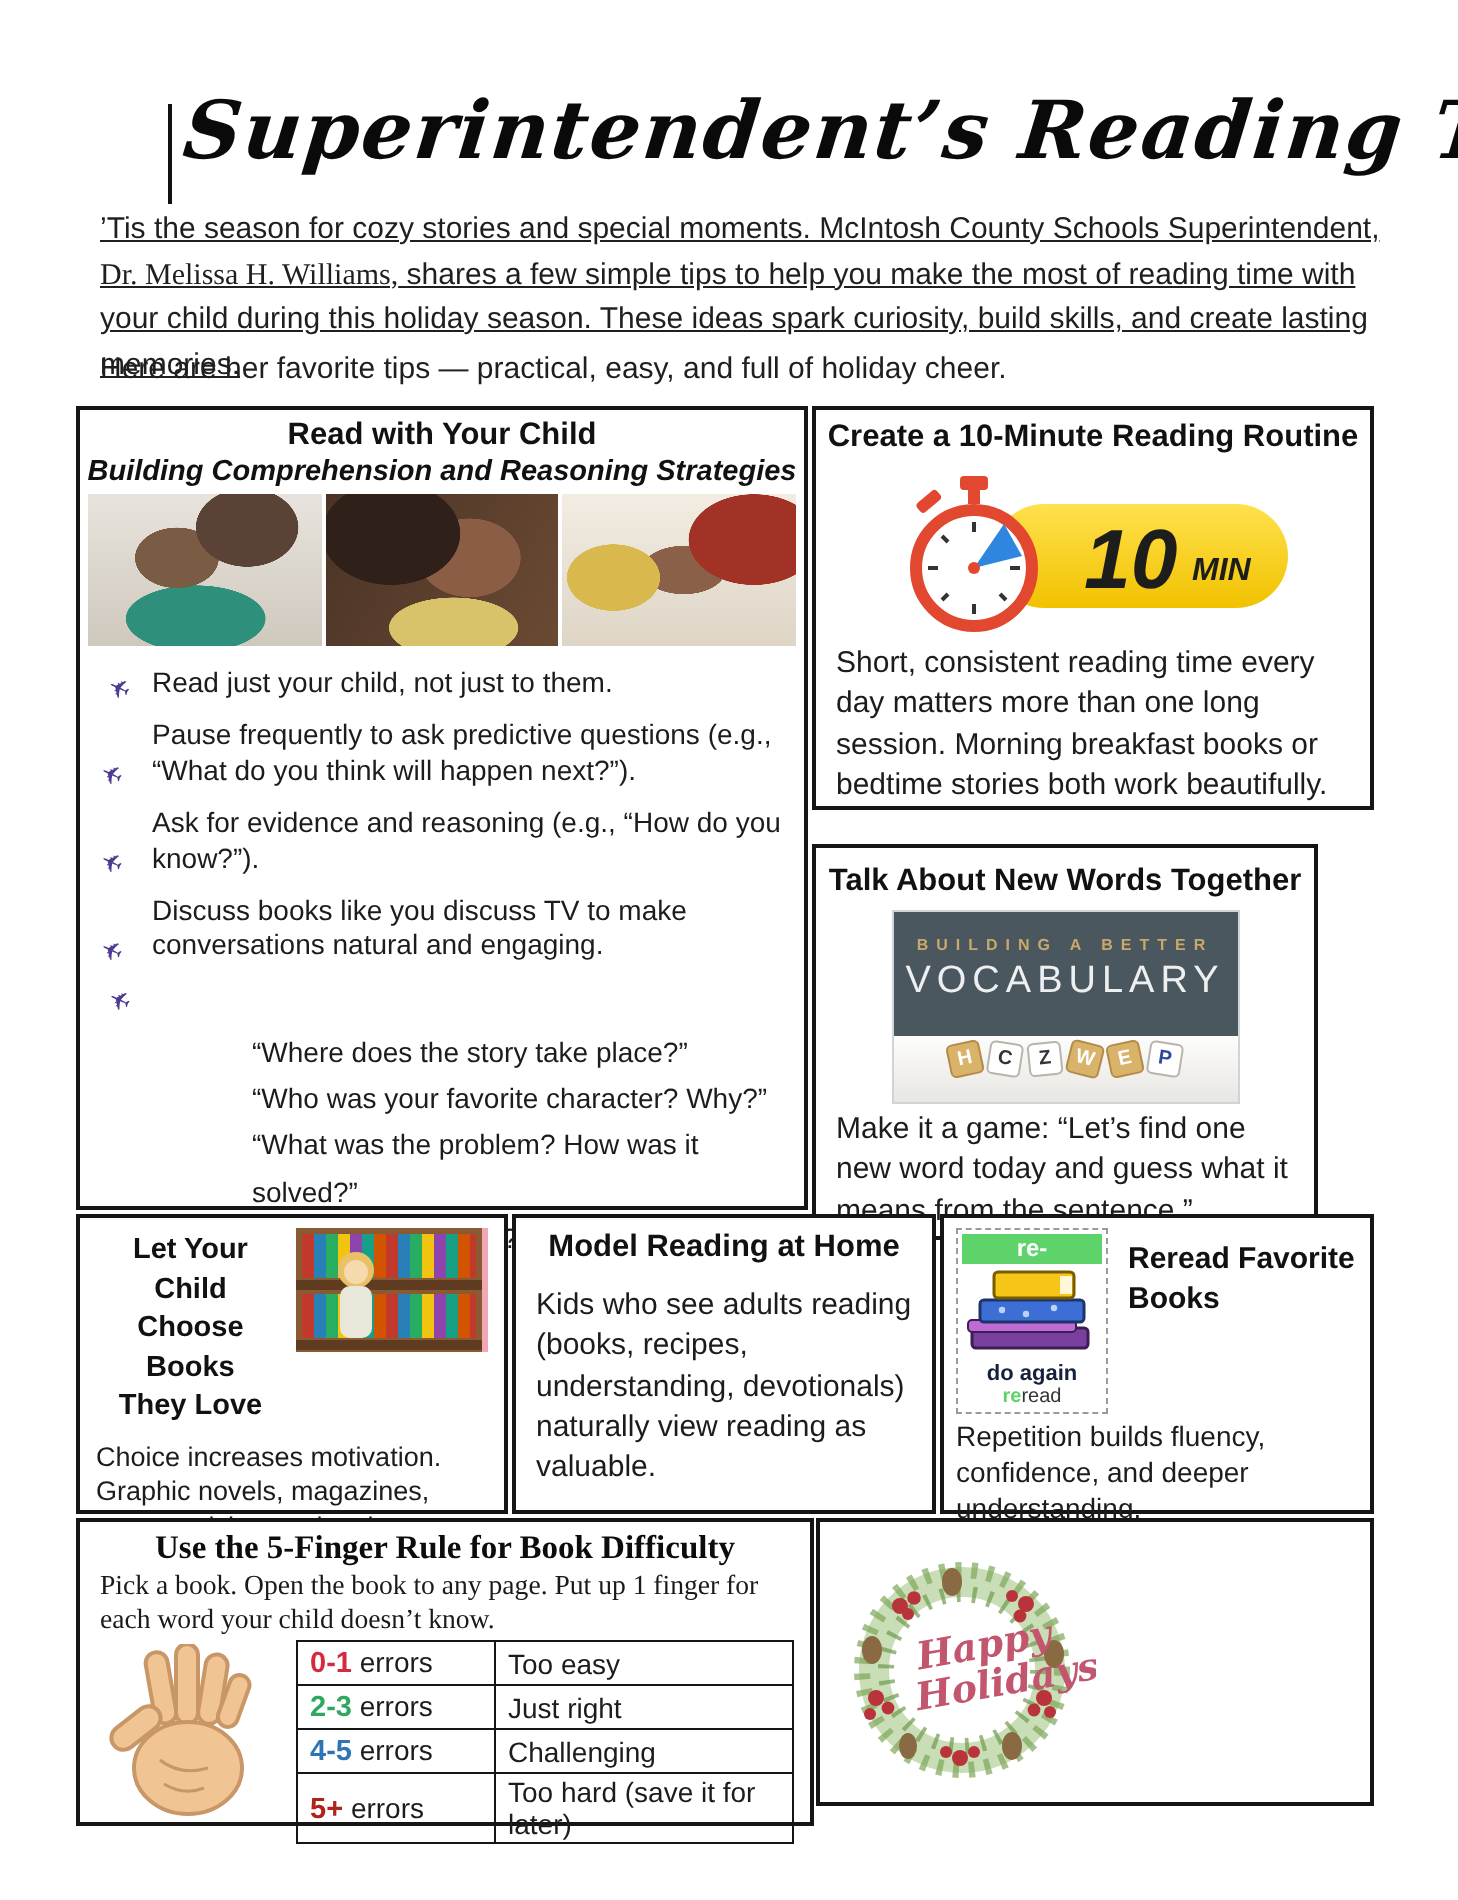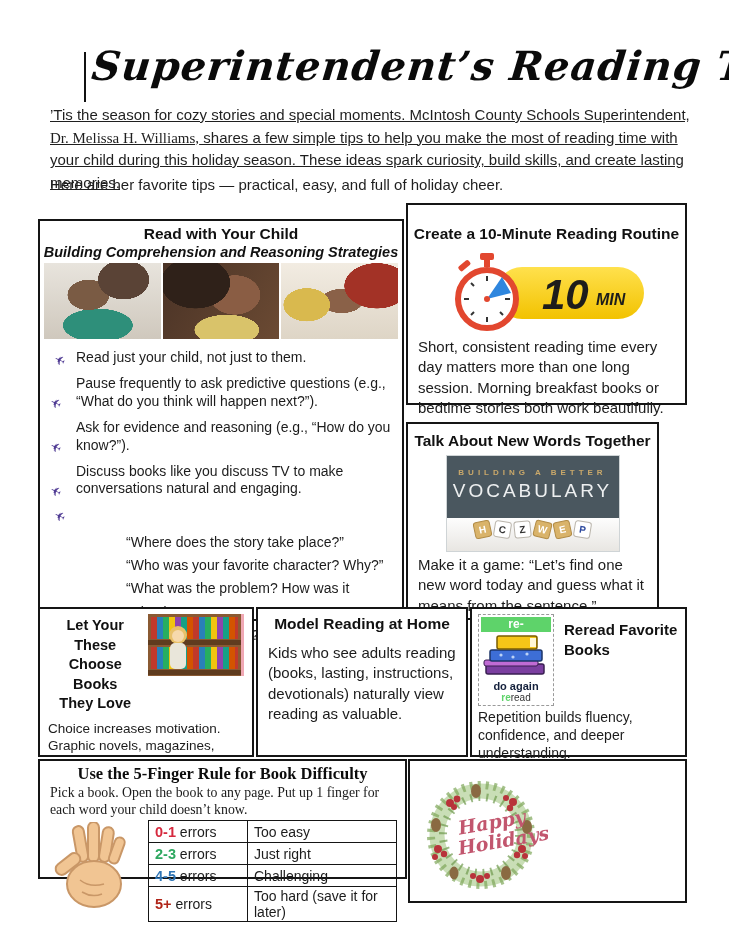--- a/index.html
+++ b/index.html
@@ -14,27 +14,27 @@
          font-size:40px;letter-spacing:1px;transform:skewX(-6deg);color:#0a0a0a;white-space:nowrap;}
 
   .intro{position:absolute;left:50px;top:104px;width:648px;margin:0;
          font-size:15px;line-height:1.5;color:#1f1f1f;text-decoration:underline;}
   .favorites{position:absolute;left:50px;top:176px;width:648px;margin:0;font-size:15px;color:#1f1f1f;}
 
   
   .grid{position:absolute;left:38px;top:203px;width:649px;height:702px;}
   .box{position:absolute;box-sizing:border-box;border:2px solid #151515;background:#fff;}
   .box h2{margin:0;font-size:15.5px;font-weight:bold;text-align:center;color:#111;}
-  .box-read   {left:0;   top:16px;   width:366px;height:402px;padding:4px 2px;}
-  .box-routine{left:368px;top:0;   width:281px;height:202px;padding:20px 0;}
+  .box-read   {left:0;   top:0;   width:366px;height:402px;padding:4px 2px;}
+  .box-routine{left:368px;top:0;   width:281px;height:202px;padding:5px 0;}
   .box-words  {left:368px;top:219px;width:253px;height:198px;padding:8px 0;}
   .box-choose {left:0;   top:404px;width:216px;height:150px;padding:5px 8px;}
   .box-model  {left:218px;top:404px;width:212px;height:150px;padding:6px 10px;}
   .box-reread {left:432px;top:404px;width:217px;height:150px;padding:5px 6px;}
-  .box-finger {left:0;   top:556px;width:369px;height:120px;padding:2px 4px;}
+  .box-finger {left:0;   top:556px;width:369px;height:154px;padding:2px 4px;}
   .box-images {left:370px;top:556px;width:279px;height:144px;padding:3px 3px;}
 
   
   .subtitle{margin:1px 0 3px 0;font-size:14.5px;font-weight:bold;font-style:italic;text-align:center;color:#111;}
   .photos{display:flex;gap:2px;margin:2px 2px 0 2px;}
   .photo{flex:1;height:76px;}
   .photo.p1{background:
      radial-gradient(ellipse 22% 26% at 68% 22%, #5a4336 99%, transparent),
      radial-gradient(ellipse 18% 20% at 38% 42%, #7a5b44 99%, transparent),
      radial-gradient(ellipse 30% 22% at 46% 82%, #2e8f7a 99%, transparent),
@@ -216,42 +216,42 @@
           <span class="die t r1">E</span>
           <span class="die n r2">P</span>
         </div>
       </div>
       <div class="boxbody">Make it a game: “Let’s find one new word today and guess what it means from the sentence.”</div>
     </section>
 
     <section class="box box-choose">
       <div class="choose-head">
         <div class="choose-title">
-          <div>Let Your These</div>
+          <div>Let Your Child</div>
           <div>Choose Books</div>
           <div>They Love</div>
         </div>
         <div class="shelf">
           <div class="shelfrow sr1"></div>
           <div class="shelfbar sb1"></div>
           <div class="shelfrow sr2"></div>
           <div class="shelfbar sb2"></div>
           <div class="kid">
             <div class="head"></div>
             <div class="face"></div>
             <div class="body"></div>
           </div>
         </div>
       </div>
       <div class="choose-body">Choice increases motivation. Graphic novels, magazines, sports articles, and recipes count as real reading!</div>
     </section>
 
     <section class="box box-model">
       <h2>Model Reading at Home</h2>
-      <div class="boxbody" style="margin:10px 0 0 0;">Kids who see adults reading (books, lasting, instructions, devotionals) naturally view reading as valuable.</div>
+      <div class="boxbody" style="margin:10px 0 0 0;">Kids who see adults reading (books, recipes, understanding, devotionals) naturally view reading as valuable.</div>
     </section>
 
     <section class="box box-reread">
       <div class="reread-head">
         <div class="rcard">
           <div class="rbanner">re-</div>
           <svg width="66" height="44" viewBox="0 0 66 44">
             <rect x="3" y="32" width="58" height="10" rx="2" fill="#7B3FA0" stroke="#3a1f52" stroke-width="1.5"></rect>
             <rect x="1" y="28" width="54" height="6" rx="2" fill="#c06bd4" stroke="#3a1f52" stroke-width="1"></rect>
             <rect x="7" y="18" width="52" height="11" rx="2" fill="#3D6ED6" stroke="#1c3568" stroke-width="1.5"></rect>

